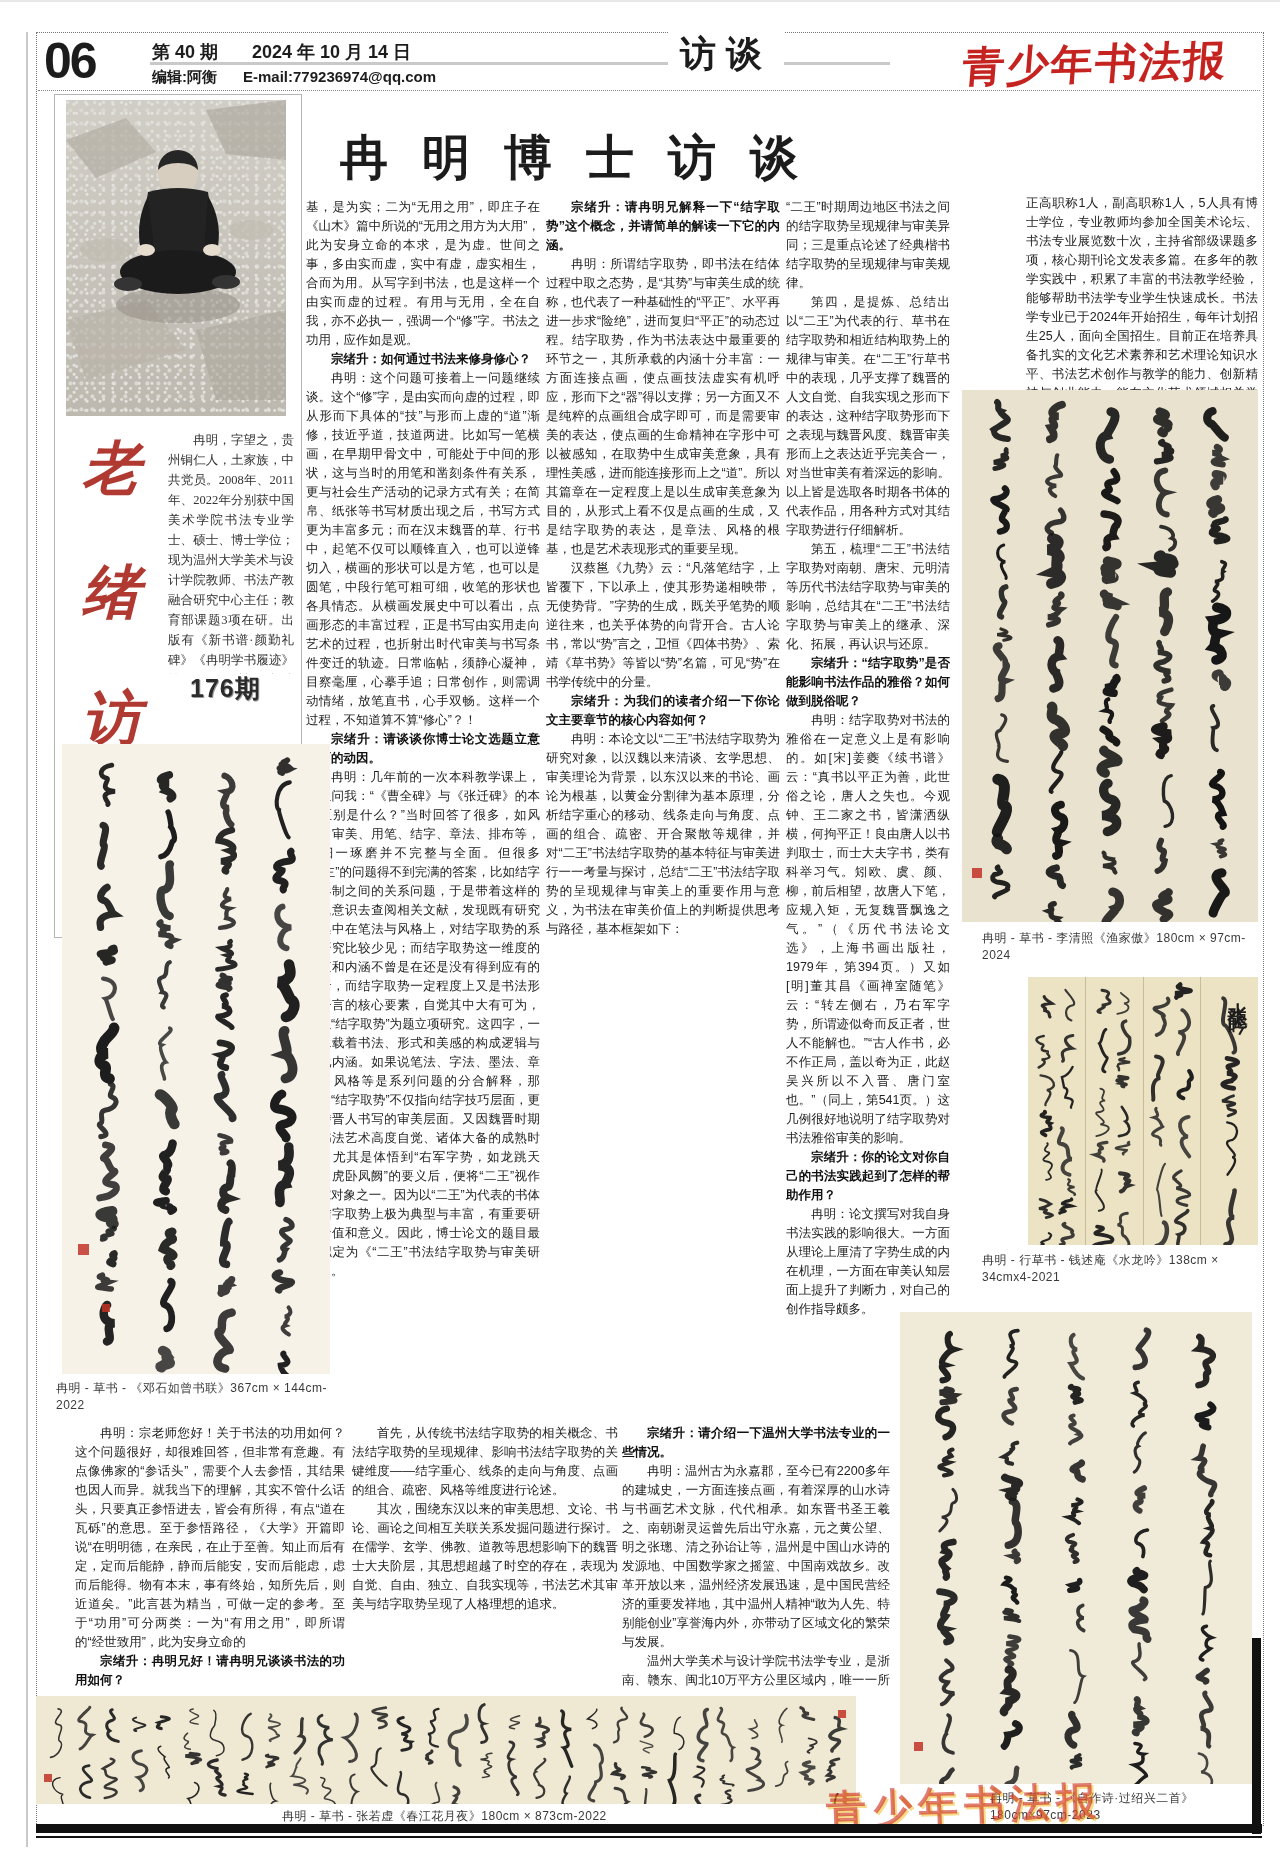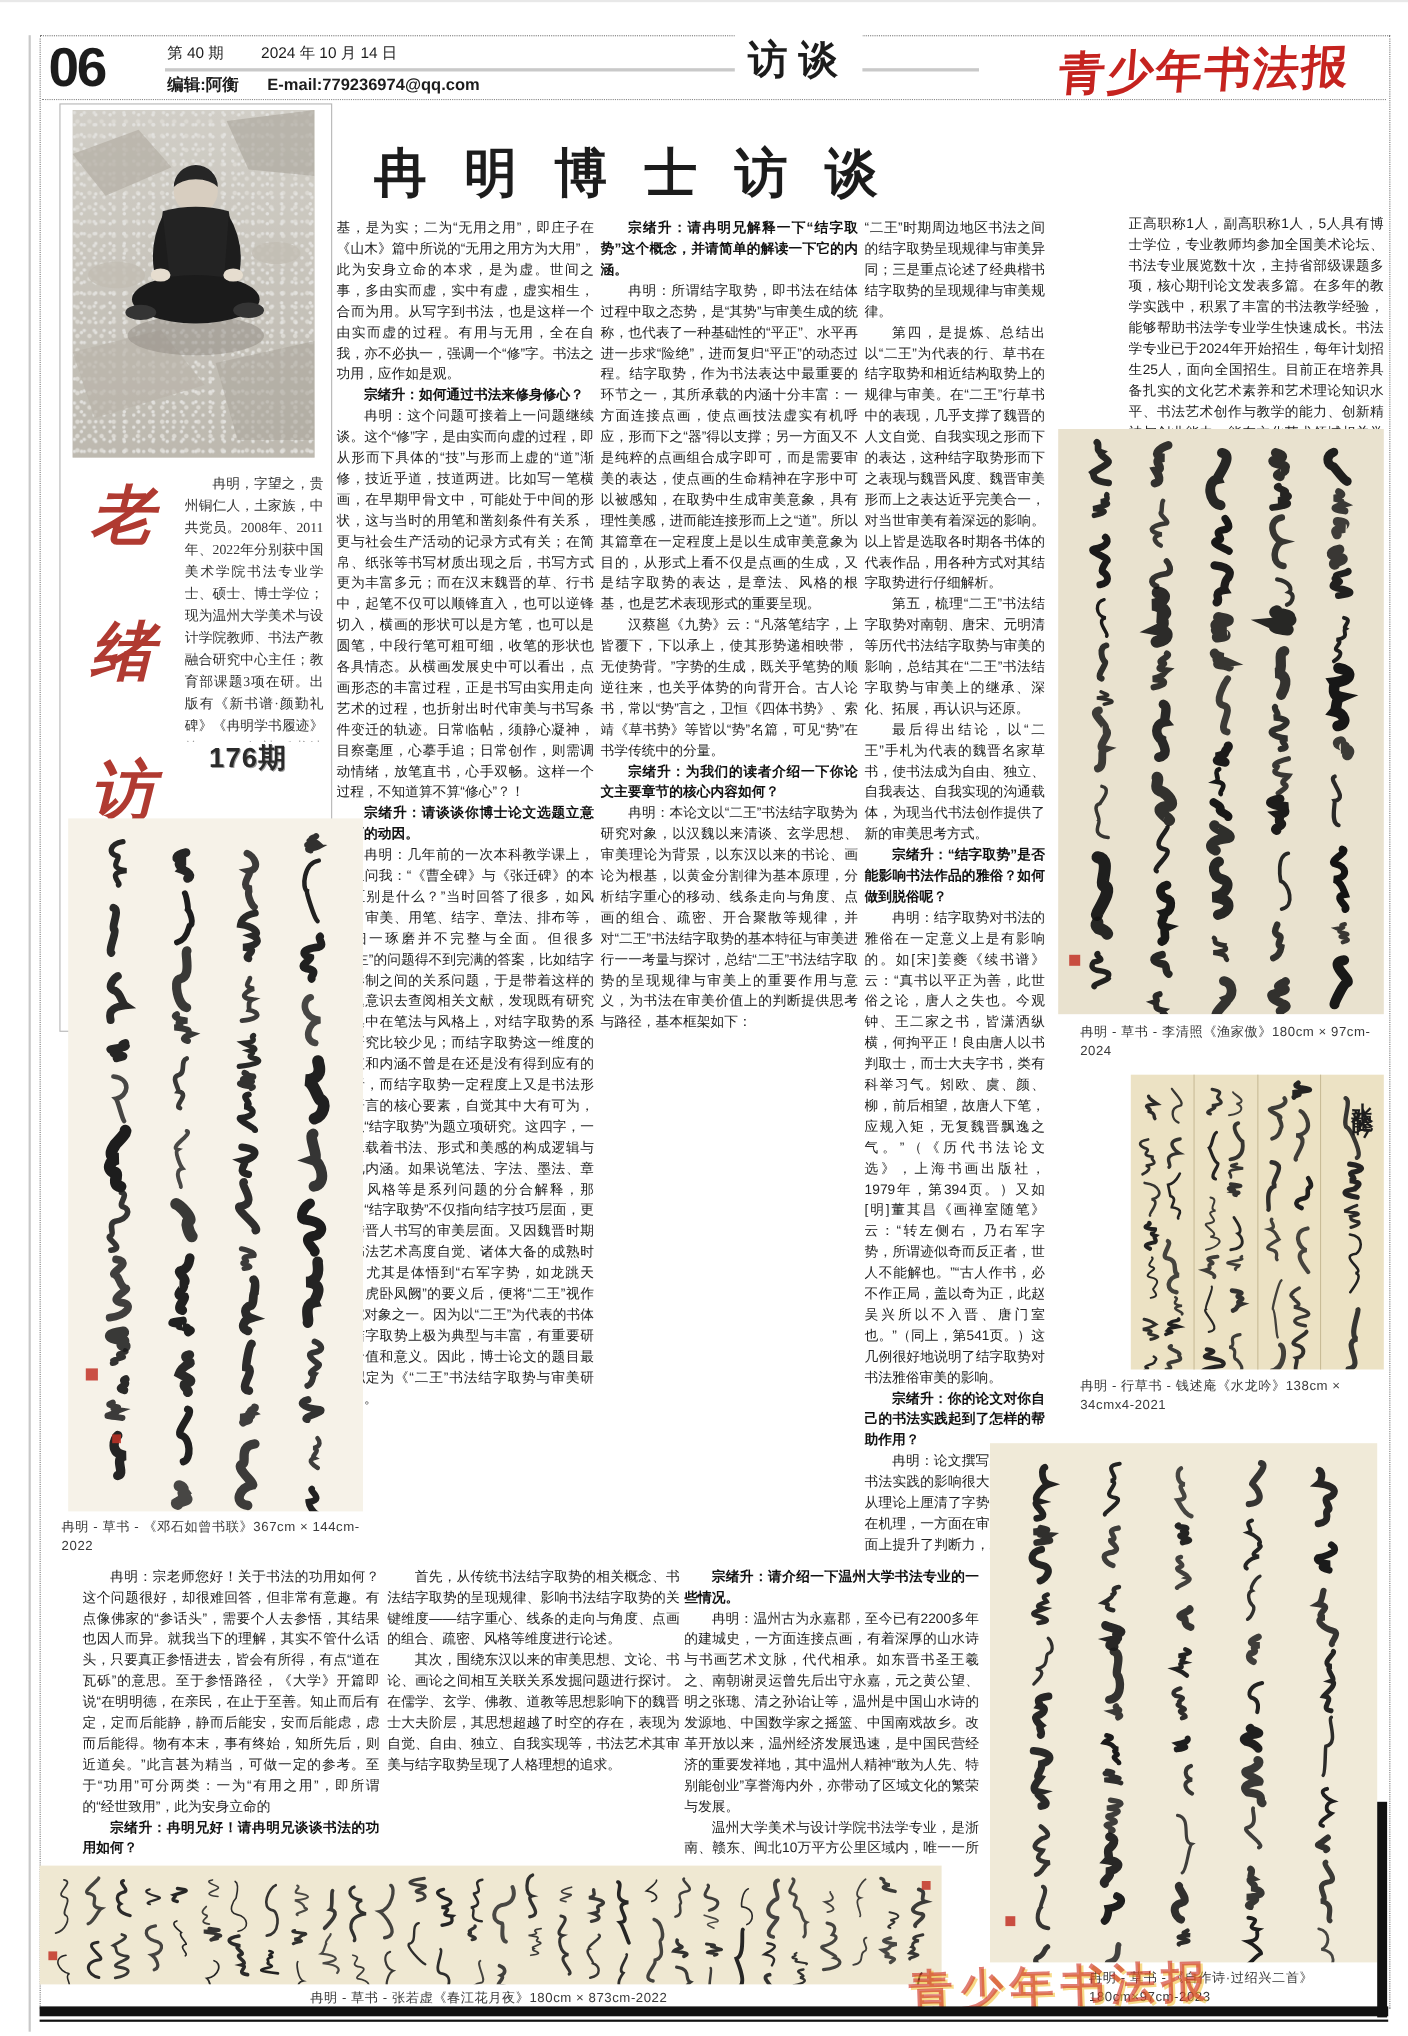--- a/index.html
+++ b/index.html
@@ -2,21 +2,21 @@
 <html style="--masthead-red: #c5231f; --title-red: #b03a31;"><head>
 <meta charset="utf-8">
 <style>
   html,body{margin:0;padding:0;background:#e8e8e8;}
   .page{position:relative;width:1280px;height:1851px;background:#ffffff;margin:2px auto;
         font-family:"Liberation Sans",sans-serif;color:#1c1c1c;overflow:hidden;}
   .scan-edge{position:absolute;left:26px;top:30px;width:2px;height:1815px;background:#c9c9c9;}
   .pborder{position:absolute;left:36px;top:30px;width:1226px;height:1792px;border:1px dotted #777;}
   
   .pagenum{position:absolute;left:44px;top:30px;font-size:50px;font-weight:bold;letter-spacing:-2px;}
-  .hdr-row1{position:absolute;left:152px;top:38px;font-size:14px;font-weight:normal;}
+  .hdr-row1{position:absolute;left:152px;top:38px;font-size:18px;font-weight:bold;}
   .hdr-row1 span{margin-right:34px;}
   .hdr-line{position:absolute;left:150px;top:60px;width:740px;height:3px;background:#c9c9c9;}
   .hdr-row2{position:absolute;left:152px;top:66px;font-size:15px;font-weight:bold;}
   .hdr-row2 span{margin-right:26px;}
   .section-title{position:absolute;left:668px;top:28px;font-size:36px;font-weight:bold;
       font-family:"Liberation Serif",serif;background:#fff;padding:0 12px;letter-spacing:10px;}
   .masthead{position:absolute;left:932px;top:34px;width:326px;text-align:center;
       font-family:"Liberation Serif",serif;font-weight:bold;font-size:42px;
       color:var(--masthead-red,#c5231f);transform:skewX(-6deg) rotate(-1.5deg);letter-spacing:2px;}
   .hdr-dotted{position:absolute;left:38px;top:88px;width:1222px;border-top:1px dotted #888;}
@@ -127,21 +127,20 @@
       <p class="para q">宗绪升：请冉明兄解释一下“结字取势”这个概念，并请简单的解读一下它的内涵。</p>
       <p class="para a">冉明：所谓结字取势，即书法在结体过程中取之态势，是“其势”与审美生成的统称，也代表了一种基础性的“平正”、水平再进一步求“险绝”，进而复归“平正”的动态过程。结字取势，作为书法表达中最重要的环节之一，其所承载的内涵十分丰富：一方面连接点画，使点画技法虚实有机呼应，形而下之“器”得以支撑；另一方面又不是纯粹的点画组合成字即可，而是需要审美的表达，使点画的生命精神在字形中可以被感知，在取势中生成审美意象，具有理性美感，进而能连接形而上之“道”。所以其篇章在一定程度上是以生成审美意象为目的，从形式上看不仅是点画的生成，又是结字取势的表达，是章法、风格的根基，也是艺术表现形式的重要呈现。</p>
       <p class="para a">汉蔡邕《九势》云：“凡落笔结字，上皆覆下，下以承上，使其形势递相映带，无使势背。”字势的生成，既关乎笔势的顺逆往来，也关乎体势的向背开合。古人论书，常以“势”言之，卫恒《四体书势》、索靖《草书势》等皆以“势”名篇，可见“势”在书学传统中的分量。</p>
       <p class="para q">宗绪升：为我们的读者介绍一下你论文主要章节的核心内容如何？</p>
       <p class="para a">冉明：本论文以“二王”书法结字取势为研究对象，以汉魏以来清谈、玄学思想、审美理论为背景，以东汉以来的书论、画论为根基，以黄金分割律为基本原理，分析结字重心的移动、线条走向与角度、点画的组合、疏密、开合聚散等规律，并对“二王”书法结字取势的基本特征与审美进行一一考量与探讨，总结“二王”书法结字取势的呈现规律与审美上的重要作用与意义，为书法在审美价值上的判断提供思考与路径，基本框架如下：</p>
     </div>
   <div class="txtcol" style="left:786px;top:196px;width:164px;height:1214px">
       <p class="para first">“二王”时期周边地区书法之间的结字取势呈现规律与审美异同；三是重点论述了经典楷书结字取势的呈现规律与审美规律。</p>
       <p class="para a">第四，是提炼、总结出以“二王”为代表的行、草书在结字取势和相近结构取势上的规律与审美。在“二王”行草书中的表现，几乎支撑了魏晋的人文自觉、自我实现之形而下的表达，这种结字取势形而下之表现与魏晋风度、魏晋审美形而上之表达近乎完美合一，对当世审美有着深远的影响。以上皆是选取各时期各书体的代表作品，用各种方式对其结字取势进行仔细解析。</p>
       <p class="para a">第五，梳理“二王”书法结字取势对南朝、唐宋、元明清等历代书法结字取势与审美的影响，总结其在“二王”书法结字取势与审美上的继承、深化、拓展，再认识与还原。</p>
-      <p class="para a">最后得出结论，以“二王”手札为代表的魏晋名家草书，使书法成为自由、独立、自我表达、自我实现的沟通载体，为现当代书法创作提供了新的审美思考方式。</p>
       <p class="para q">宗绪升：“结字取势”是否能影响书法作品的雅俗？如何做到脱俗呢？</p>
       <p class="para a">冉明：结字取势对书法的雅俗在一定意义上是有影响的。如[宋]姜夔《续书谱》云：“真书以平正为善，此世俗之论，唐人之失也。今观钟、王二家之书，皆潇洒纵横，何拘平正！良由唐人以书判取士，而士大夫字书，类有科举习气。矧欧、虞、颜、柳，前后相望，故唐人下笔，应规入矩，无复魏晋飘逸之气。”（《历代书法论文选》，上海书画出版社，1979年，第394页。）又如[明]董其昌《画禅室随笔》云：“转左侧右，乃右军字势，所谓迹似奇而反正者，世人不能解也。”“古人作书，必不作正局，盖以奇为正，此赵吴兴所以不入晋、唐门室也。”（同上，第541页。）这几例很好地说明了结字取势对书法雅俗审美的影响。</p>
       <p class="para q">宗绪升：你的论文对你自己的书法实践起到了怎样的帮助作用？</p>
       <p class="para a">冉明：论文撰写对我自身书法实践的影响很大。一方面从理论上厘清了字势生成的内在机理，一方面在审美认知层面上提升了判断力，对自己的创作指导颇多。</p>
     </div>
   <div class="txtcol" style="left:1026px;top:192px;width:232px;height:196px">
       <p class="para first">正高职称1人，副高职称1人，5人具有博士学位，专业教师均参加全国美术论坛、书法专业展览数十次，主持省部级课题多项，核心期刊论文发表多篇。在多年的教学实践中，积累了丰富的书法教学经验，能够帮助书法学专业学生快速成长。书法学专业已于2024年开始招生，每年计划招生25人，面向全国招生。目前正在培养具备扎实的文化艺术素养和艺术理论知识水平、书法艺术创作与教学的能力、创新精神与创业能力，能在文化艺术领域相关学校、培训机构从事创作、研究、专业教学和应用研究工作的专门人才。</p>
     </div>
 
   <div class="txtcol" style="left:75px;top:1422px;width:270px;height:268px">

